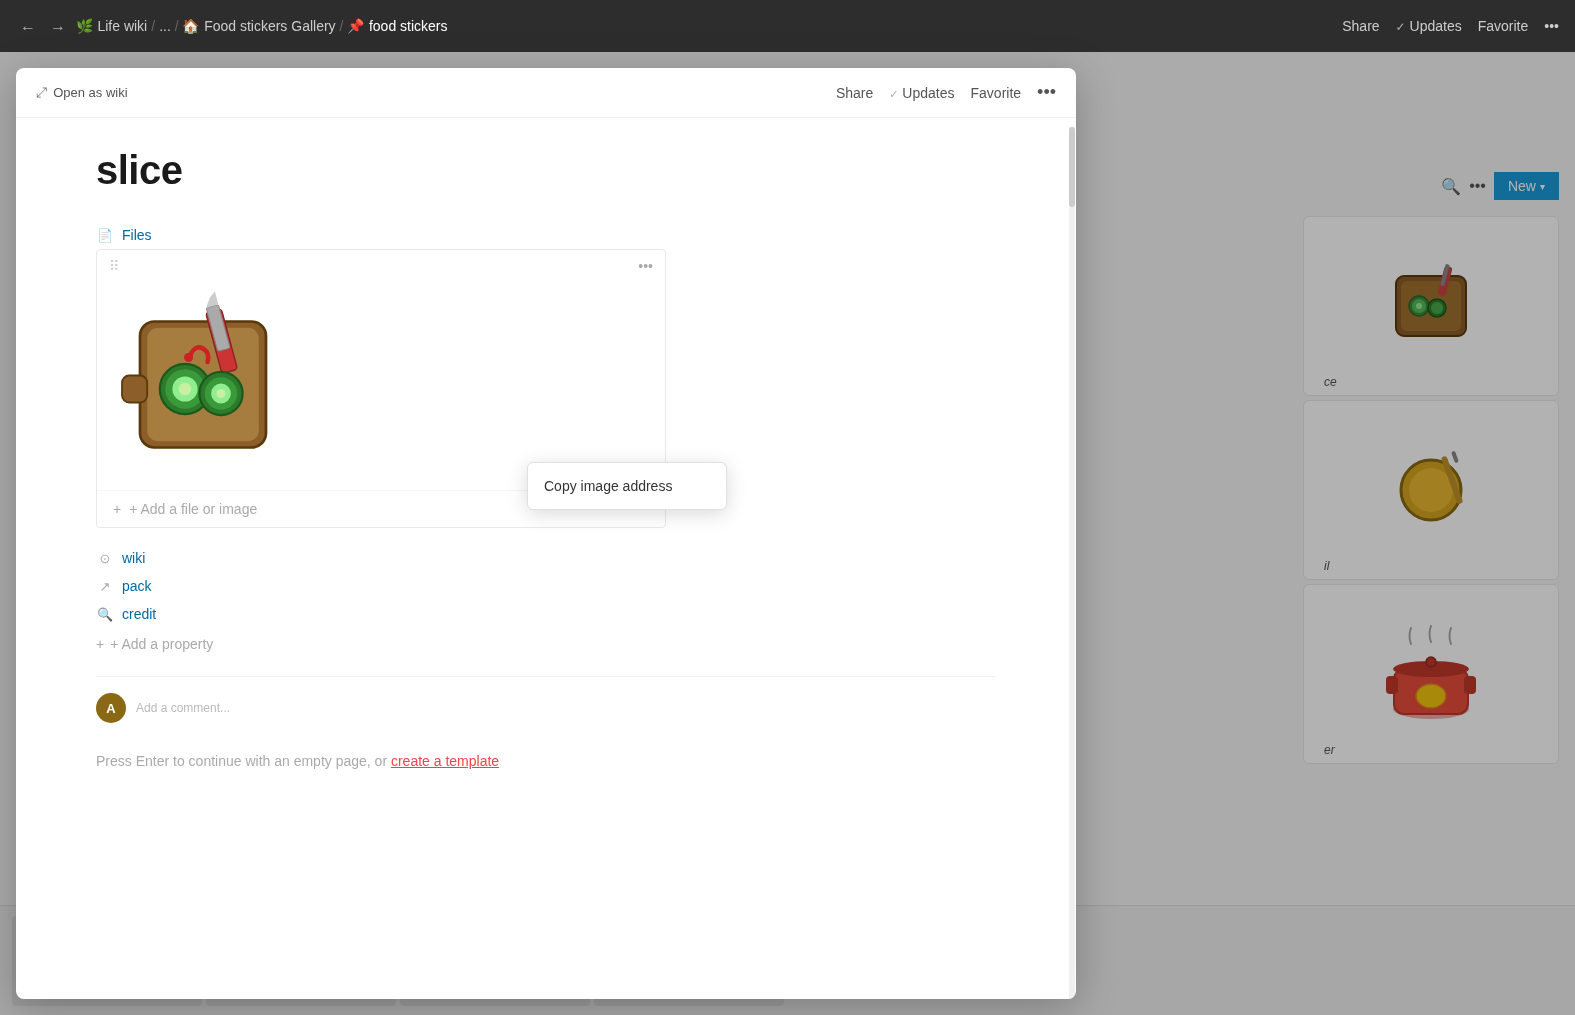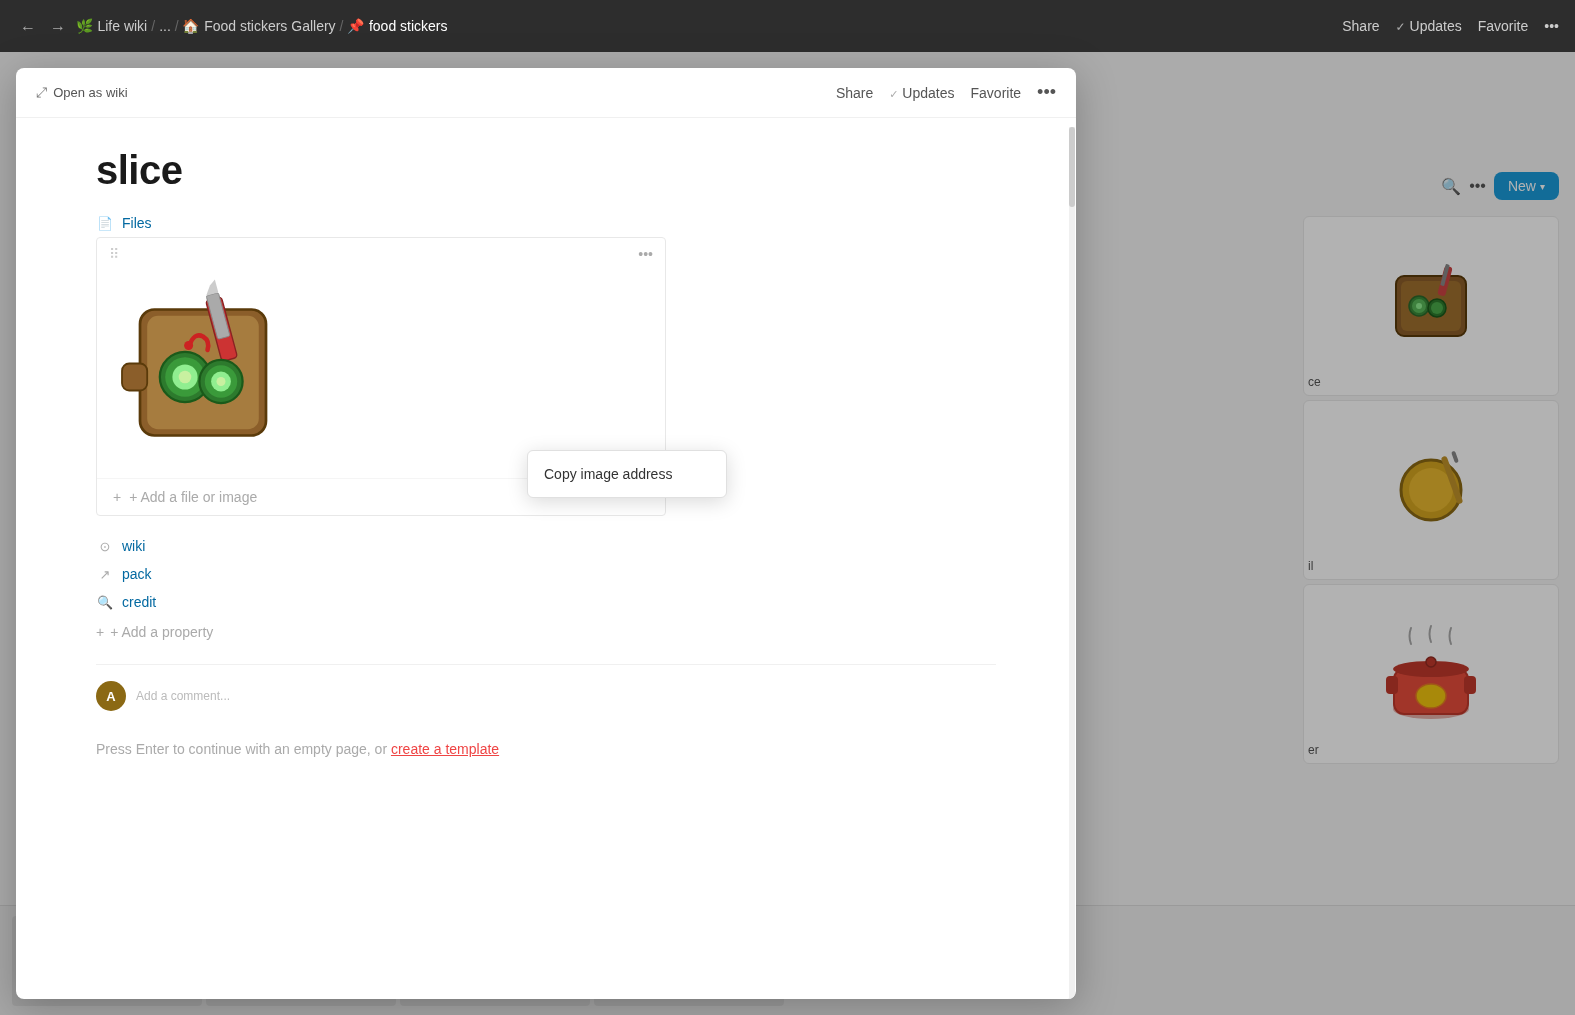--- a/index.html
+++ b/index.html
@@ -94,21 +94,21 @@
       font-size: 16px;
     }
     .more-dots {
       color: #555;
       font-size: 16px;
     }
     .new-btn {
       background: #1a9bda;
       color: white;
       border: none;
-      border-radius: 8px;
+      border-radius: 0;
       padding: 6px 14px;
       font-size: 14px;
       cursor: pointer;
       display: flex;
       align-items: center;
       gap: 4px;
     }
     .new-btn .chevron {
       font-size: 10px;
     }
@@ -135,23 +135,24 @@
       flex-direction: column;
       align-items: center;
       justify-content: center;
       position: relative;
       overflow: hidden;
       border: 1px solid #e8e8e8;
     }
     .gallery-card-label {
       position: absolute;
       bottom: 6px;
-      left: 4px;
+      left: 20px;
       font-size: 12px;
       color: #555;
+      font-style: italic;
     }
     .card-img {
       width: 100%;
       height: 100%;
       display: flex;
       align-items: center;
       justify-content: center;
     }
 
     
@@ -269,21 +270,21 @@
       padding: 30px 80px;
       height: calc(100% - 55px);
       overflow: hidden;
     }
 
     
     .page-title {
       font-size: 40px;
       font-weight: 700;
       color: #1a1a1a;
-      margin-bottom: 16px;
+      margin-bottom: 28px;
       letter-spacing: -0.5px;
     }
 
     
     .properties {
       margin-bottom: 20px;
     }
     .prop-row {
       display: flex;
       align-items: center;

